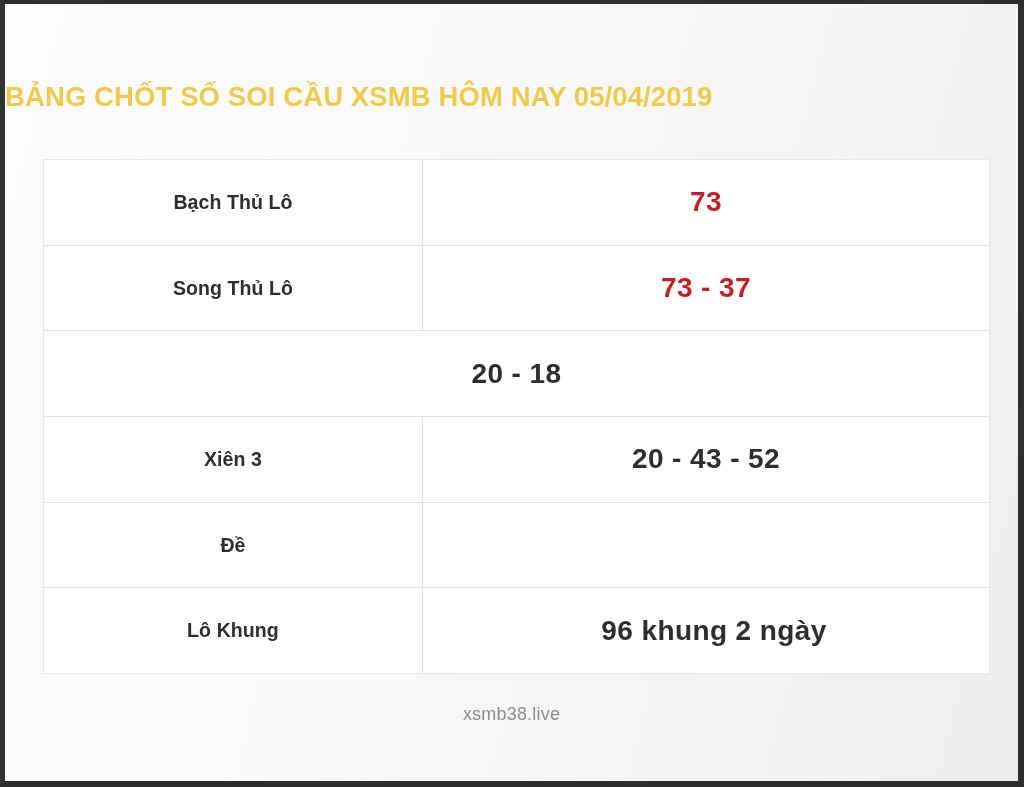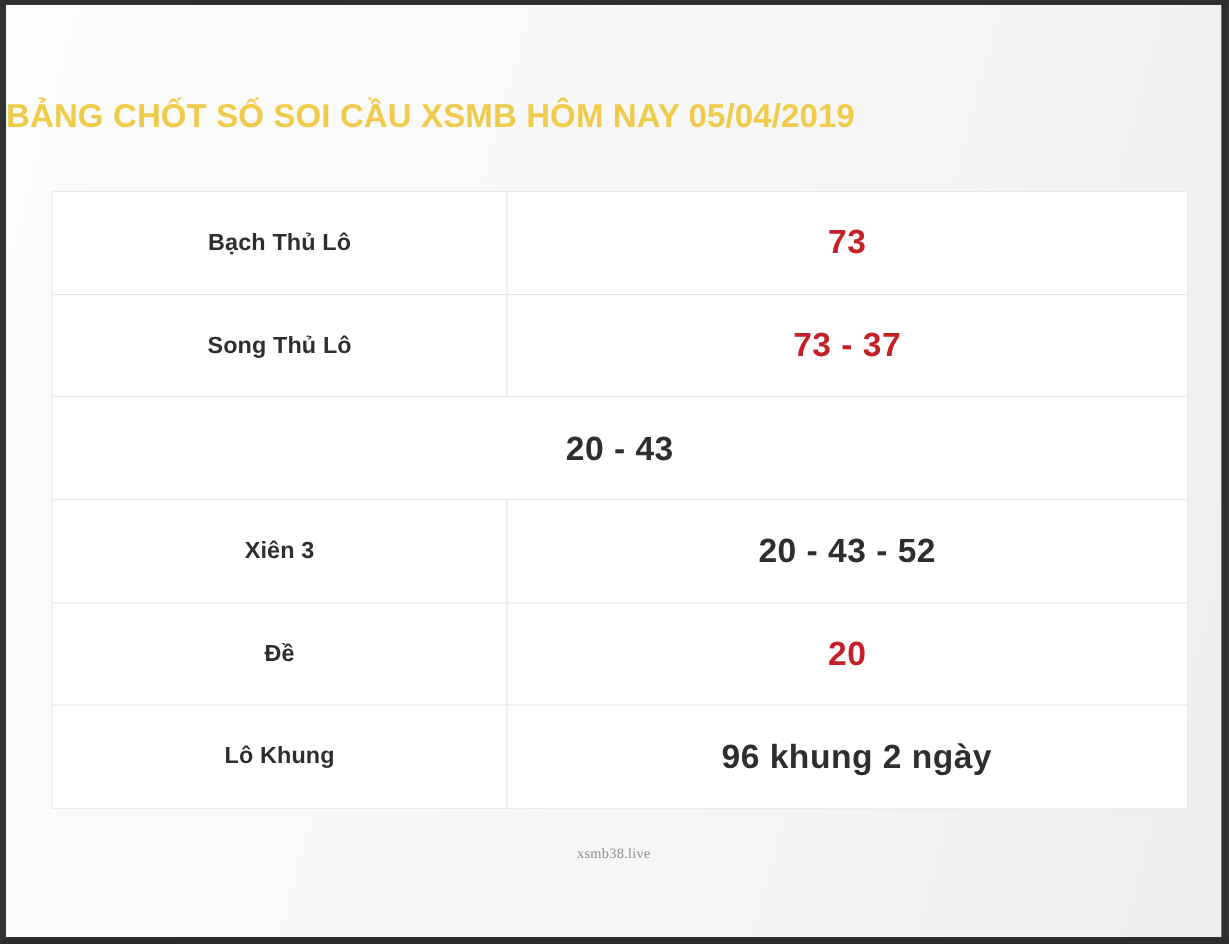--- a/index.html
+++ b/index.html
@@ -108,25 +108,24 @@
     color: #c42027;
   }
 
   
   .footer {
     position: absolute;
     left: 0;
     right: 0;
     top: 700px;
     text-align: center;
-    font-size: 12px;
+    font-size: 18px;
     font-weight: 400;
     color: #8d8d92;
     letter-spacing: 0.2px;
-    font-family: Liberation Serif, serif;
   }
 </style>
 </head>
 <body>
 
 <div class="frame">
   <div class="page">
 
     <div class="title">BẢNG CHỐT SỐ SOI CẦU XSMB HÔM NAY 05/04/2019</div>
 
@@ -136,31 +135,30 @@
         <div class="cell-label">Bạch Thủ Lô</div>
         <div class="cell-value hot">73</div>
       </div>
 
       <div class="row">
         <div class="cell-label">Song Thủ Lô</div>
         <div class="cell-value hot">73 - 37</div>
       </div>
 
       <div class="row">
-        <div class="cell-value">20 - 43</div>
+        <div class="cell-value">20 - 18</div>
       </div>
 
       <div class="row">
         <div class="cell-label">Xiên 3</div>
         <div class="cell-value">20 - 43 - 52</div>
       </div>
 
       <div class="row">
         <div class="cell-label">Đề</div>
-        <div class="cell-value hot">20</div>
       </div>
 
 
       <div class="row">
         <div class="cell-label">Lô Khung</div>
         <div class="cell-value">96 khung 2 ngày</div>
       </div>
 
     </div>
 

